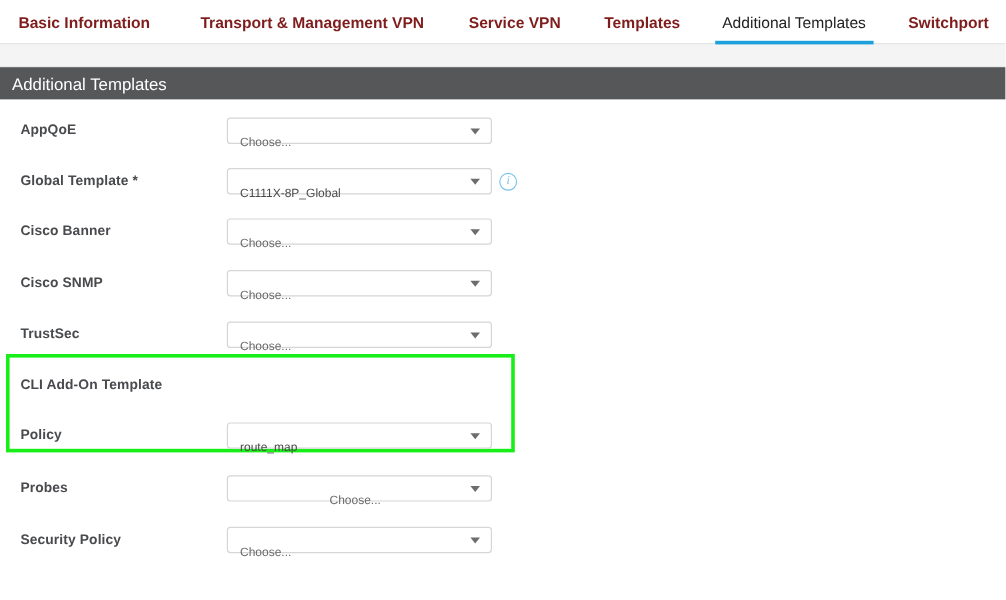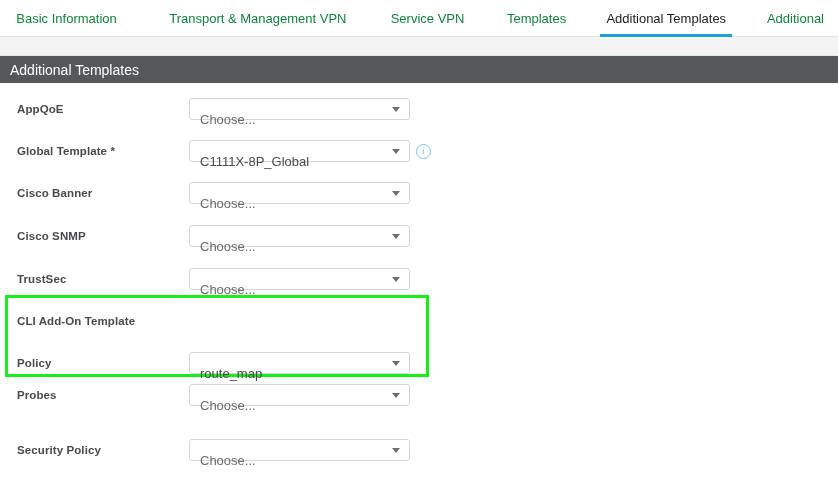--- a/index.html
+++ b/index.html
@@ -25,25 +25,26 @@
     align-items: flex-start;
     box-sizing: border-box;
   }
   .tab {
     position: relative;
     height: 37px;
     display: flex;
     align-items: center;
     justify-content: center;
     font-size: 13px;
-    color: #15803d;
+    color: #7f1d1d;
     padding: 0 14px;
     box-sizing: border-box;
     white-space: nowrap;
     cursor: pointer;
+    font-weight: bold;
   }
   .tab.active {
     color: #222222;
     font-weight: normal;
   }
   .tab.active .tab-underline {
     position: absolute;
     left: 8px;
     right: 8px;
     bottom: 0px;
@@ -109,21 +110,21 @@
     height: 22px;
     background: #ffffff;
     border: 1px solid #d6d6d6;
     border-radius: 3px;
     box-sizing: border-box;
     display: flex;
     align-items: center;
     cursor: pointer;
   }
   .select-value {
-    font-size: 13px;
+    font-size: 10px;
     color: #4a4a4a;
     padding-left: 10px;
     flex: 1;
     white-space: nowrap;
     overflow: hidden;
     text-overflow: ellipsis;
     margin-top: 20px;
   }
   .select-value.placeholder {
     color: #6b6b6b;
@@ -188,21 +189,21 @@
   <div class="tab">
     <span>Templates</span>
   </div>
   <div class="tab-spacer-5"></div>
   <div class="tab active">
     <span>Additional Templates</span>
     <span class="tab-underline"></span>
   </div>
   <div class="tab-spacer-6"></div>
   <div class="tab">
-    <span>Additional</span>
+    <span>Switchport</span>
   </div>
 </div>
 
 <div class="gap-band"></div>
 
 <div class="section-banner">
   <span>Additional Templates</span>
 </div>
 
 <div class="form-area">
@@ -255,21 +256,21 @@
   </div>
 
   <div class="row" style="top:265px;">
     <span class="row-label">Policy</span>
     <div class="select-box">
       <span class="select-value">route_map</span>
       <span class="caret"></span>
     </div>
   </div>
 
-  <div class="row" style="top:297px;">
+  <div class="row" style="top:309px;text-align:center;">
     <span class="row-label">Probes</span>
     <div class="select-box">
       <span class="select-value placeholder">Choose...</span>
       <span class="caret"></span>
     </div>
   </div>
 
   <div class="row" style="top:352px;">
     <span class="row-label">Security Policy</span>
     <div class="select-box">

